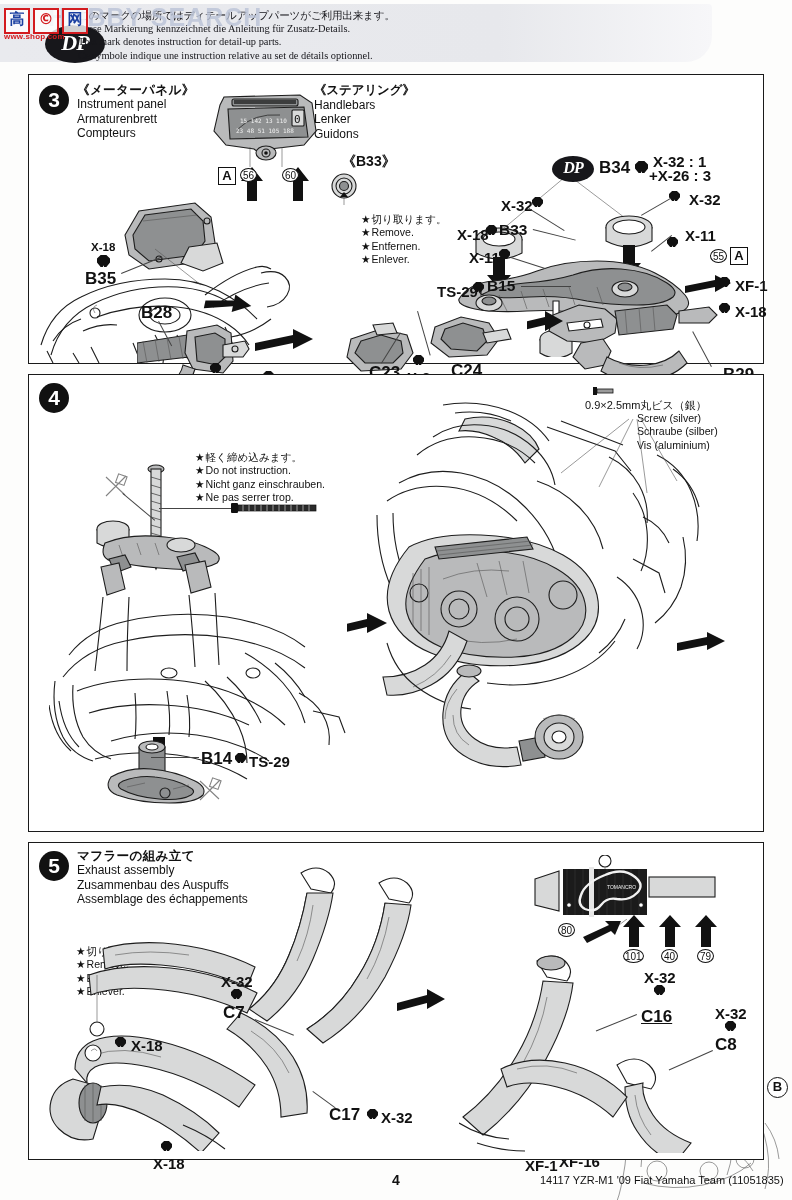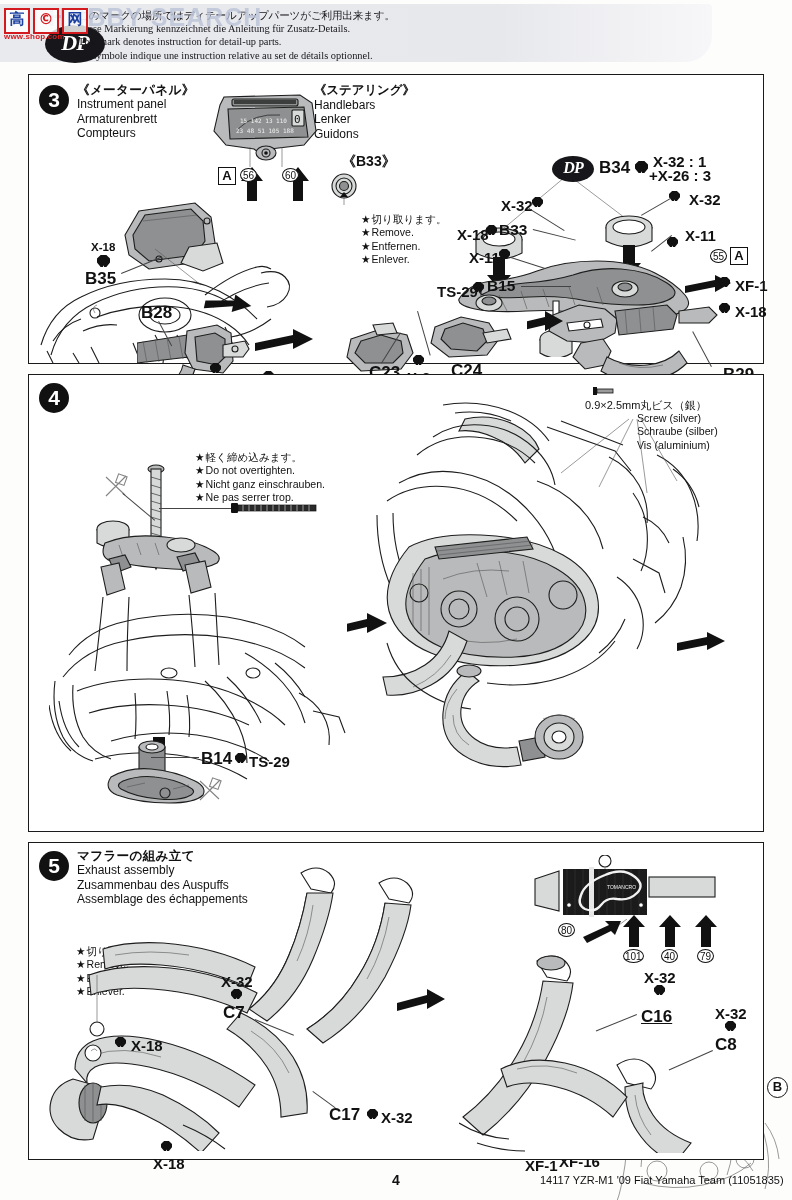--- a/index.html
+++ b/index.html
@@ -533,21 +533,21 @@
     </div>
     <div class="screw-note" style="left:556px; top:24px;">
       <div class="jp">0.9×2.5mm丸ビス（銀）</div>
       <div style="margin-left:52px;">Screw (silver)</div>
       <div style="margin-left:52px;">Schraube (silber)</div>
       <div style="margin-left:52px;">Vis (aluminium)</div>
     </div>
 
     <div class="starnote" style="left:166px; top:76px;">
       <div>軽く締め込みます。</div>
-      <div>Do not overtighten.</div>
+      <div>Do not instruction.</div>
       <div>Nicht ganz einschrauben.</div>
       <div>Ne pas serrer trop.</div>
     </div>
 
     <div class="ill" style="left:202px; top:128px;">
       <svg width="88" height="10" viewBox="0 0 88 10">
         <rect class="dk" x="0" y="0" width="7" height="10" rx="1"></rect>
         <rect x="7" y="2" width="78" height="6" fill="#2a2a2a" stroke="#111" stroke-width=".7"></rect>
         <g stroke="#cfcfcf" stroke-width=".7">
           <path d="M12 2 L12 8 M18 2 L18 8 M24 2 L24 8 M30 2 L30 8 M36 2 L36 8 M42 2 L42 8 M48 2 L48 8 M54 2 L54 8 M60 2 L60 8 M66 2 L66 8 M72 2 L72 8 M78 2 L78 8"></path>

